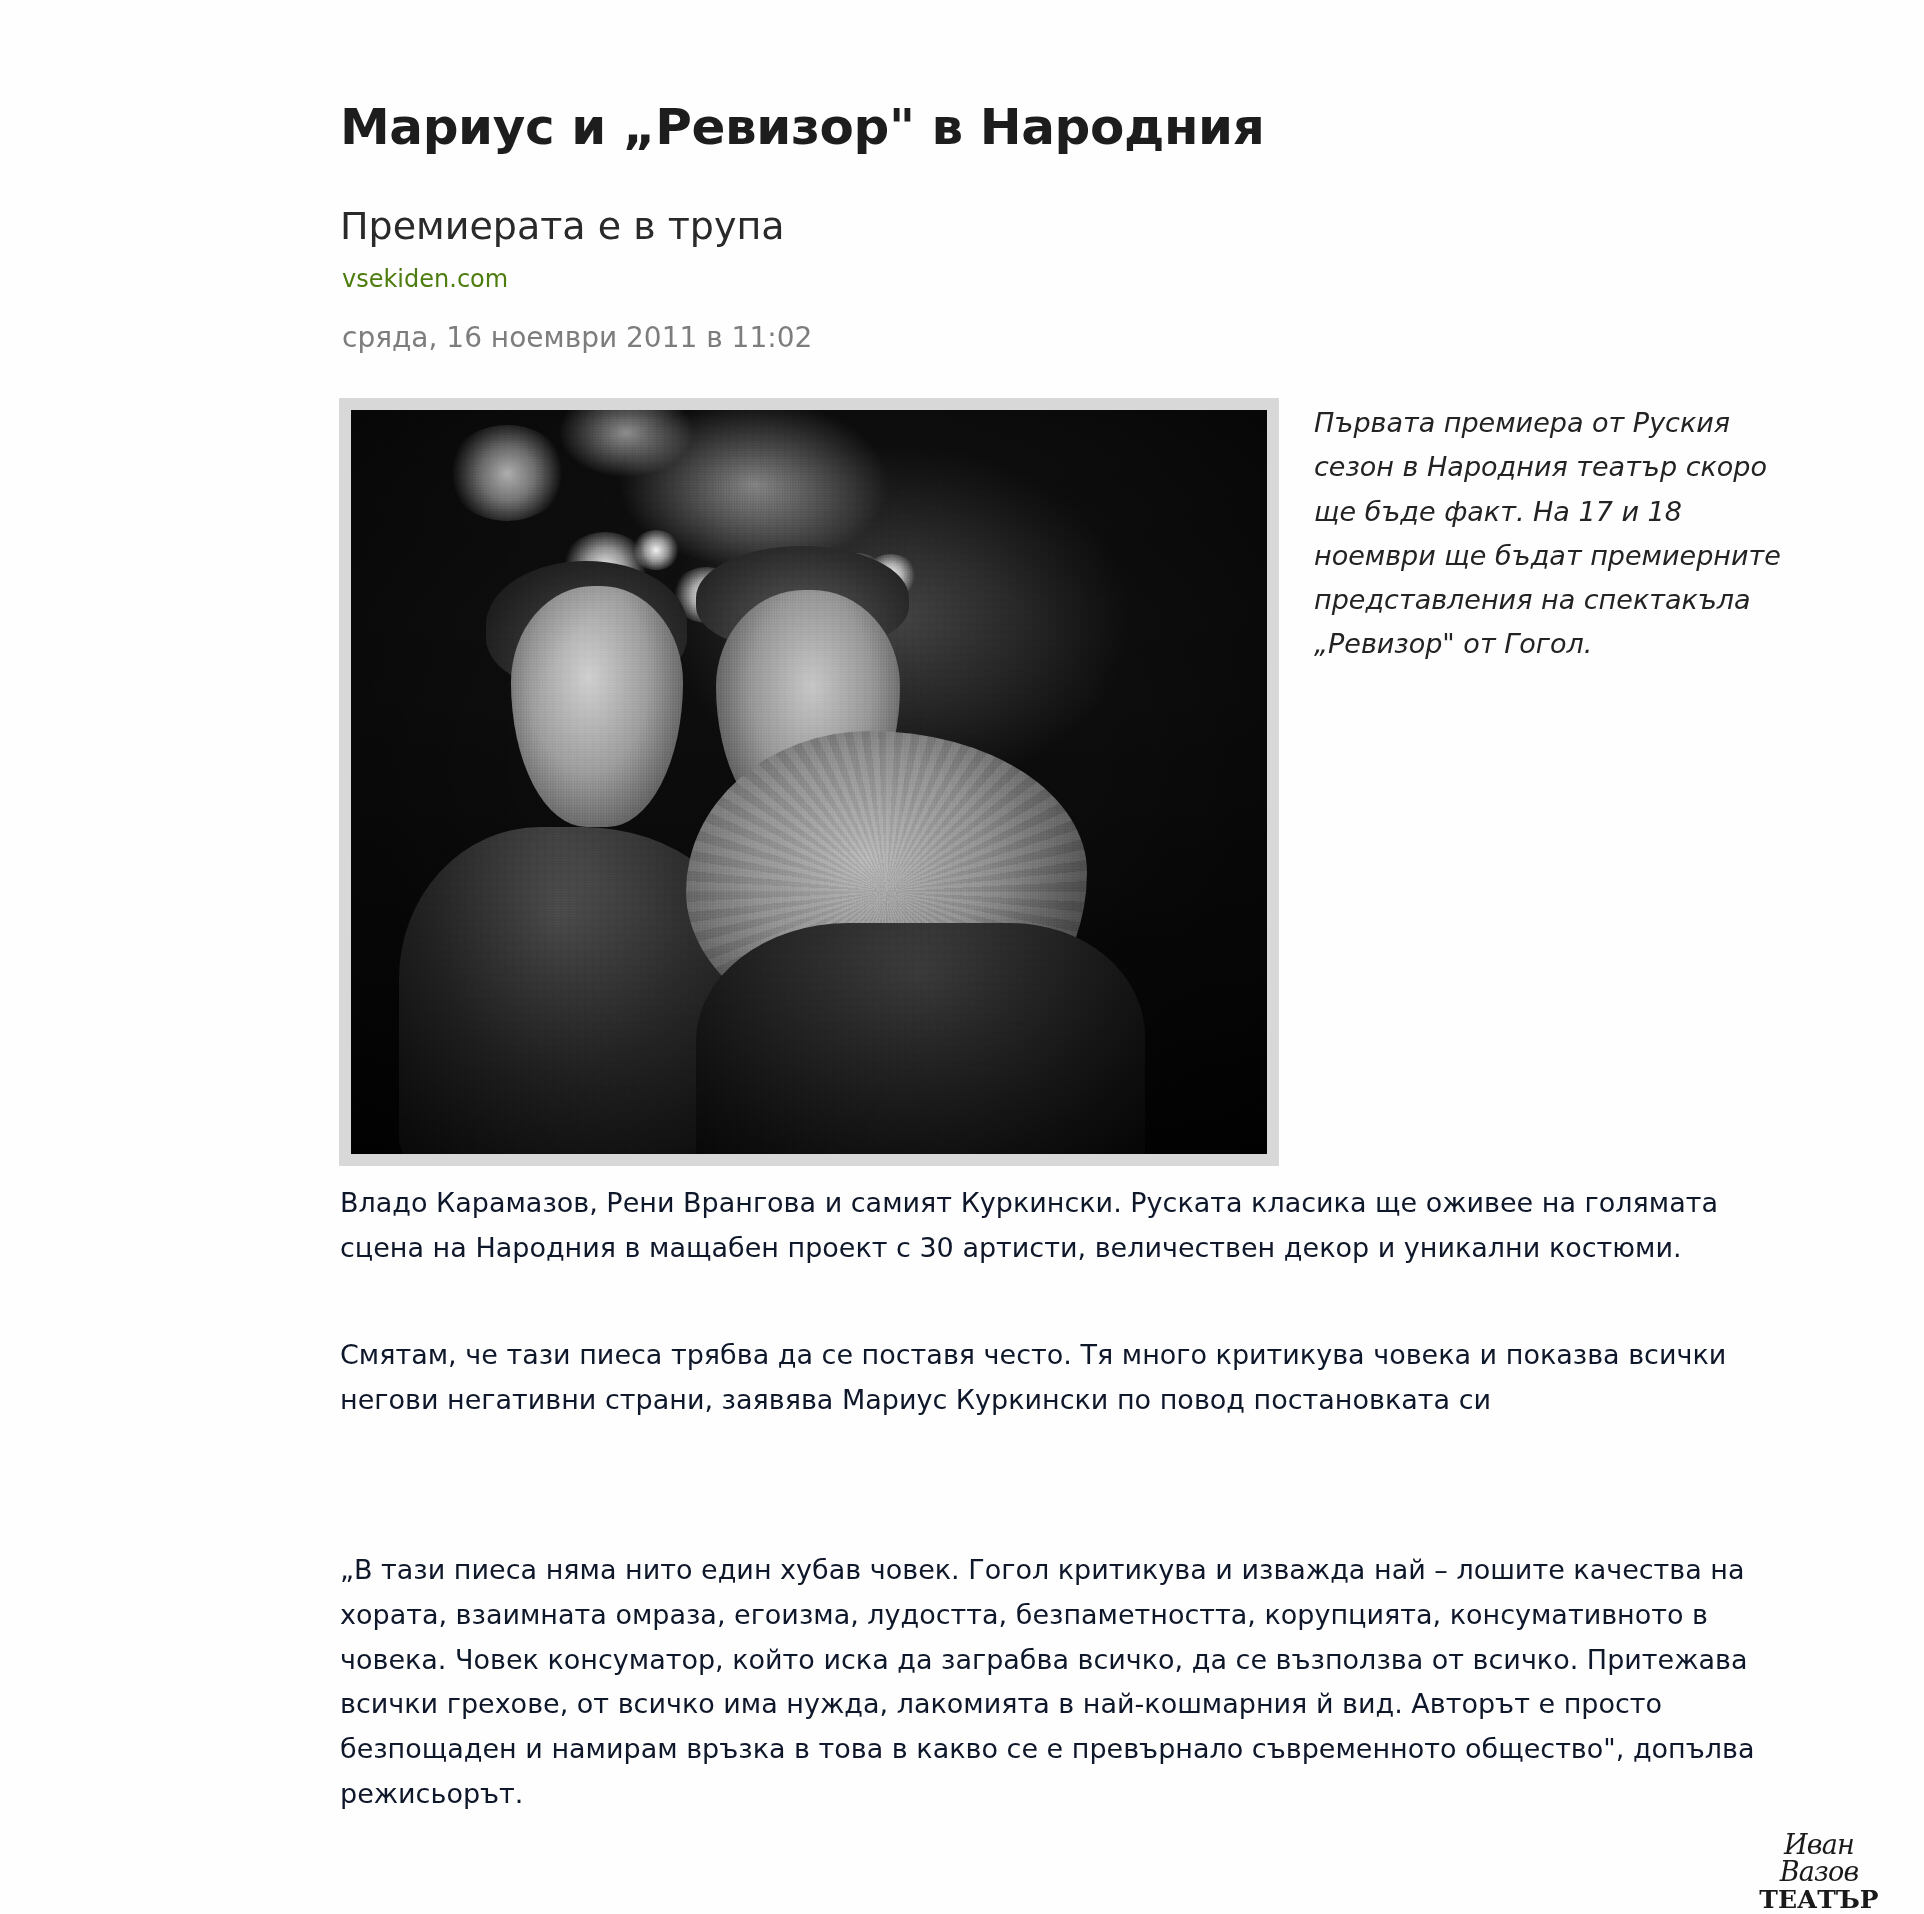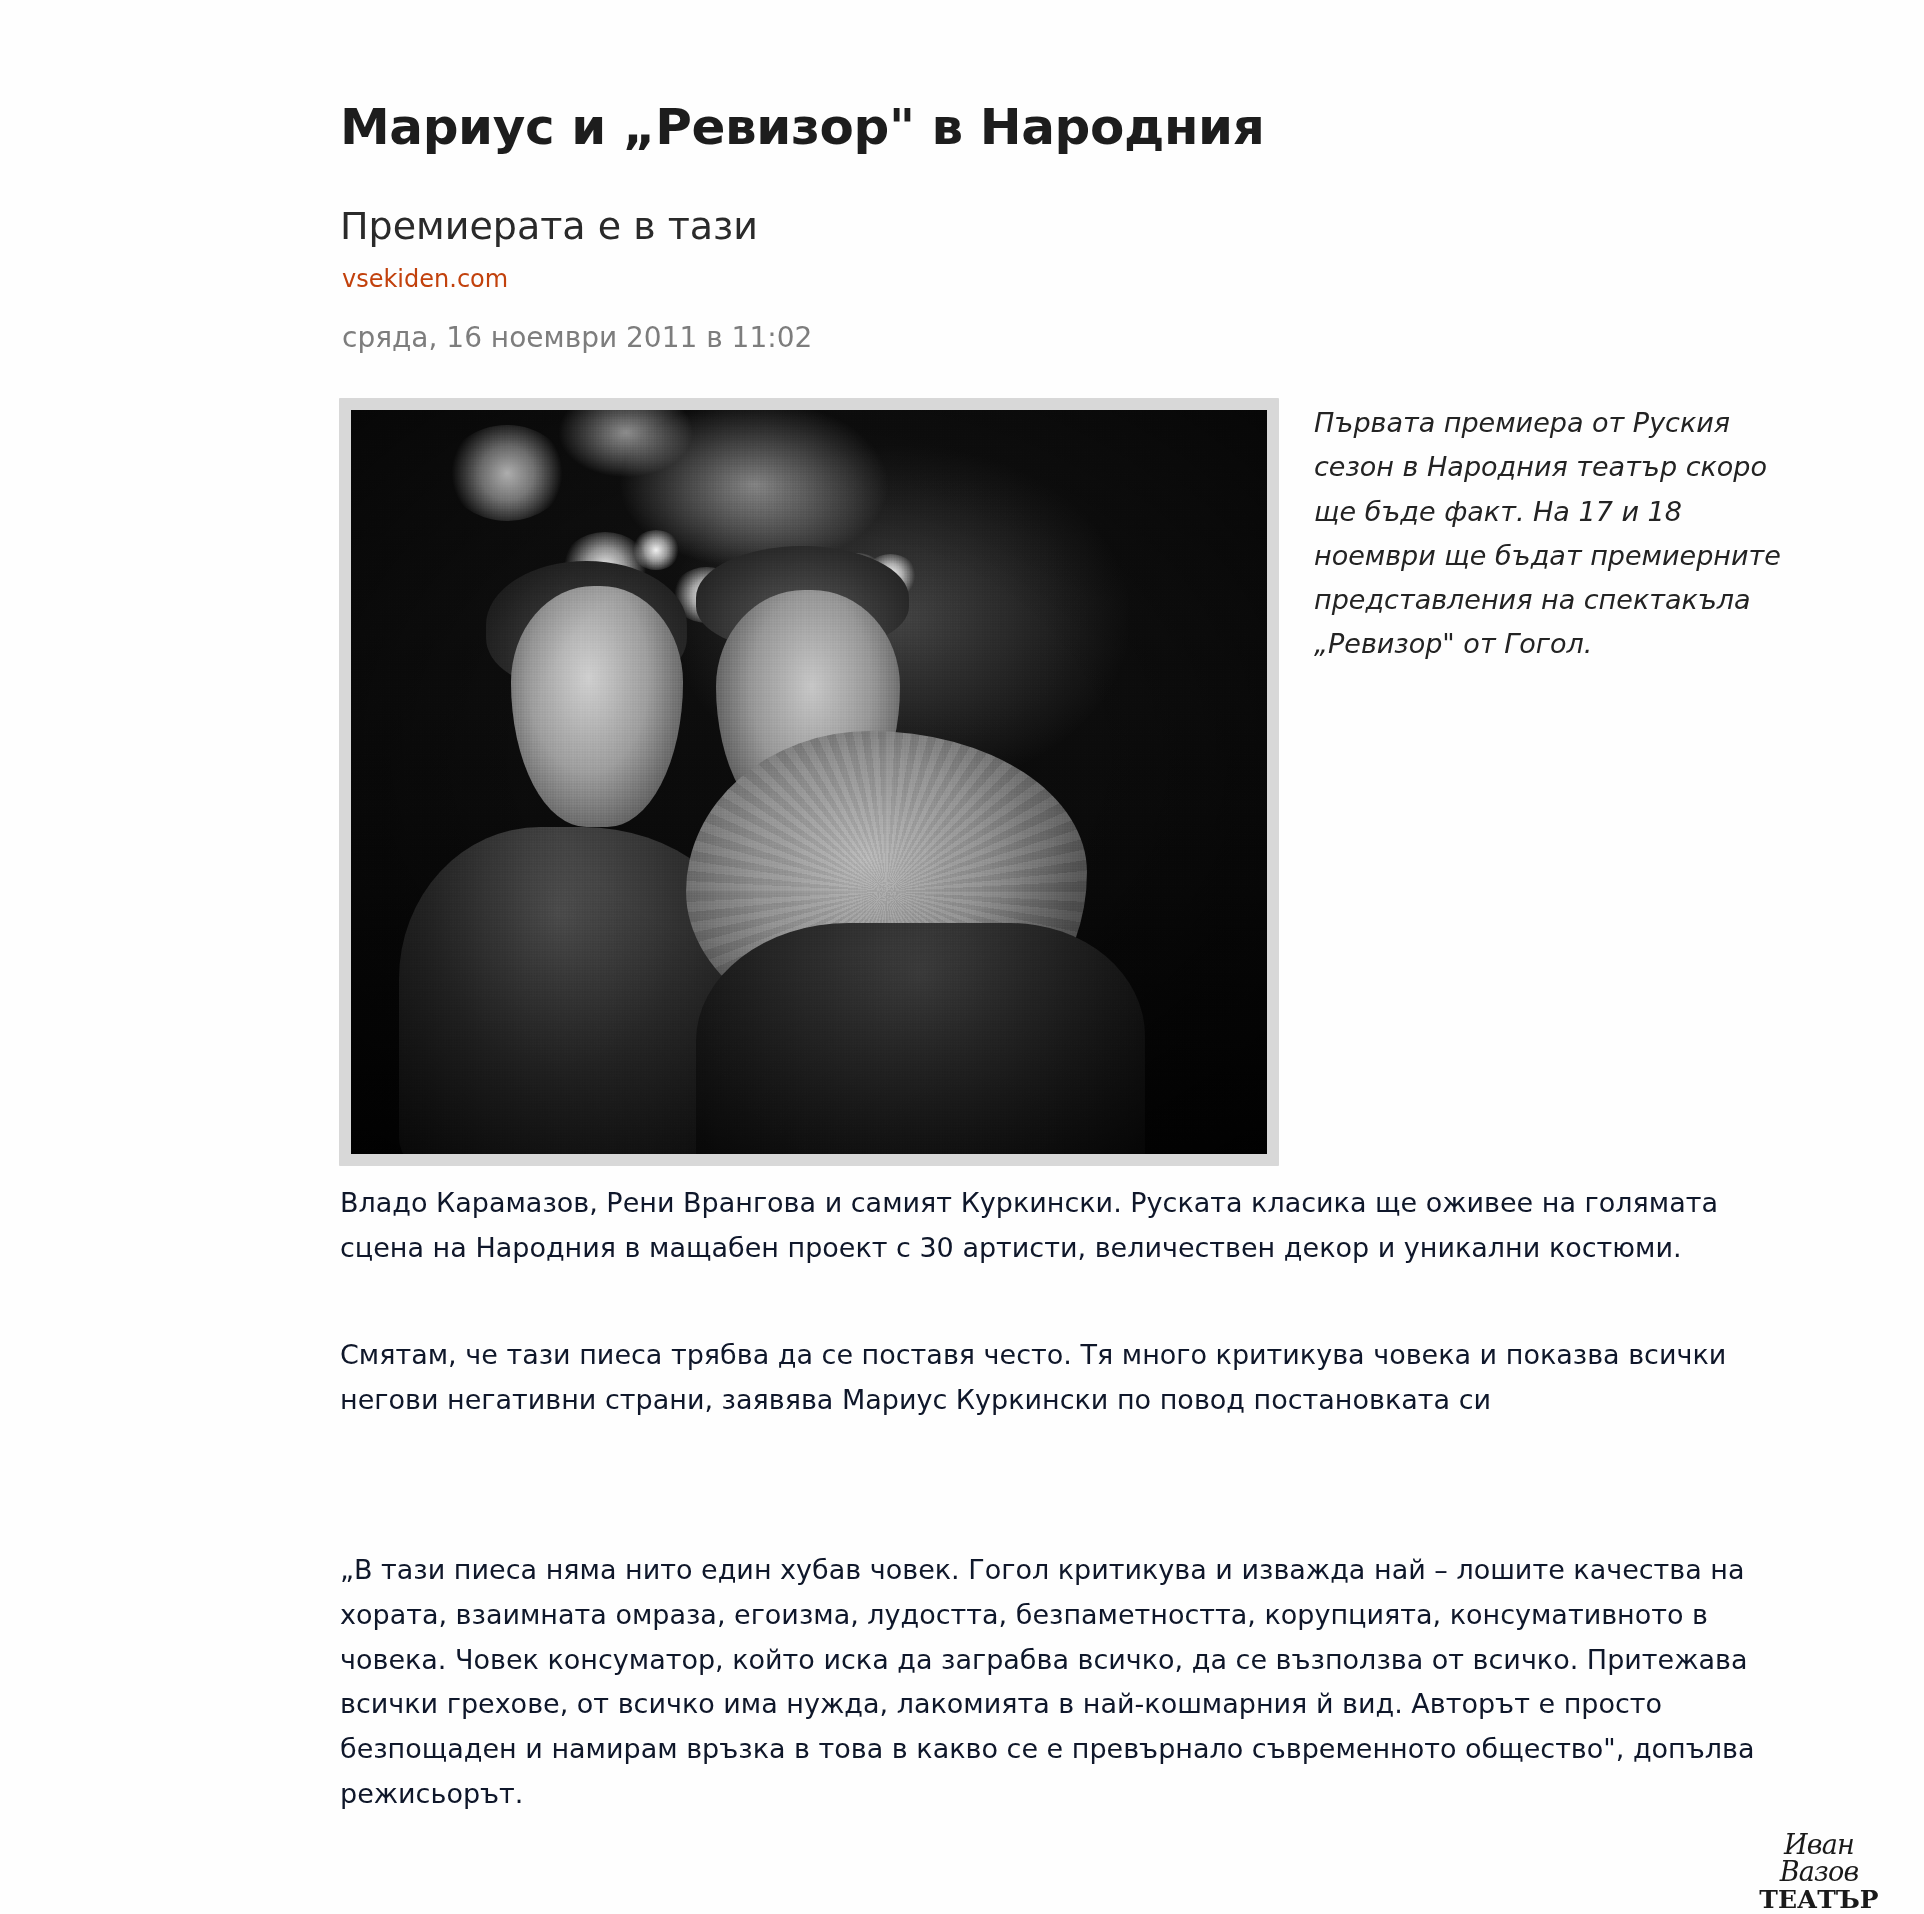--- a/index.html
+++ b/index.html
@@ -51,21 +51,21 @@
     font-size: 38px;
     font-weight: normal;
     color: #2a2a2a;
     font-family: "DejaVu Sans", sans-serif;
   }
   .source {
     position: absolute;
     left: 342px;
     top: 265px;
     font-size: 24px;
-    color: #c2410c;
+    color: #4d7c0f;
     font-family: "DejaVu Sans", sans-serif;
   }
   .timestamp {
     position: absolute;
     left: 342px;
     top: 321px;
     font-size: 28px;
     color: #7d7d7d;
     font-family: "DejaVu Sans", sans-serif;
   }
@@ -240,21 +240,21 @@
     margin-top: 0.8px;
   }
 </style>
 </head>
 <body>
 
 <div class="page">
   <div class="content">
 
     <h1 class="article-title">Мариус и „Ревизор" в Народния</h1>
-    <h2 class="article-subtitle">Премиерата е в тази</h2>
+    <h2 class="article-subtitle">Премиерата е в трупа</h2>
     <div class="source">vsekiden.com</div>
     <div class="timestamp">сряда, 16 ноември 2011 в 11:02</div>
 
     <div class="photo-frame">
       <div class="photo">
         <div class="ph-bg"></div>
         <div class="ph-lamp l1"></div>
         <div class="ph-lamp l7"></div>
         <div class="ph-lamp l2"></div>
         <div class="ph-lamp l3"></div>

